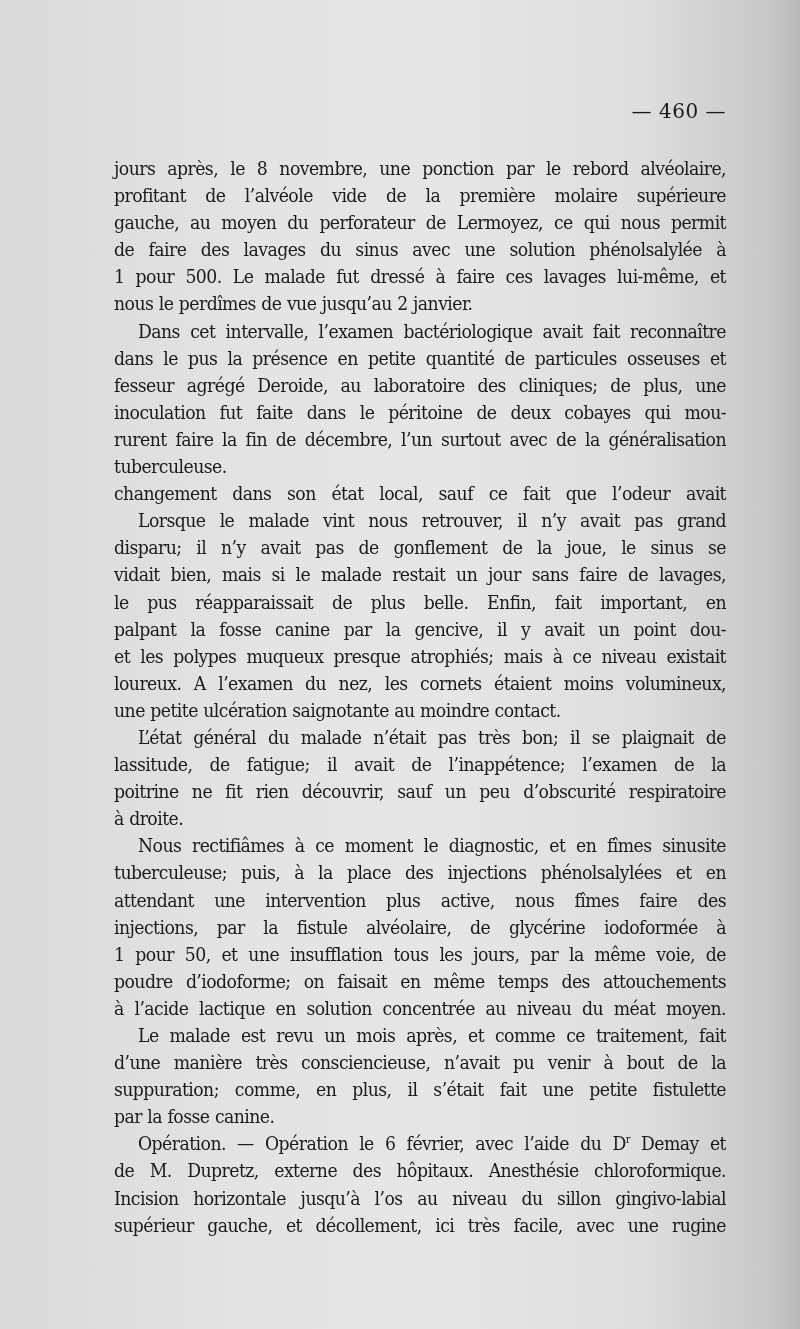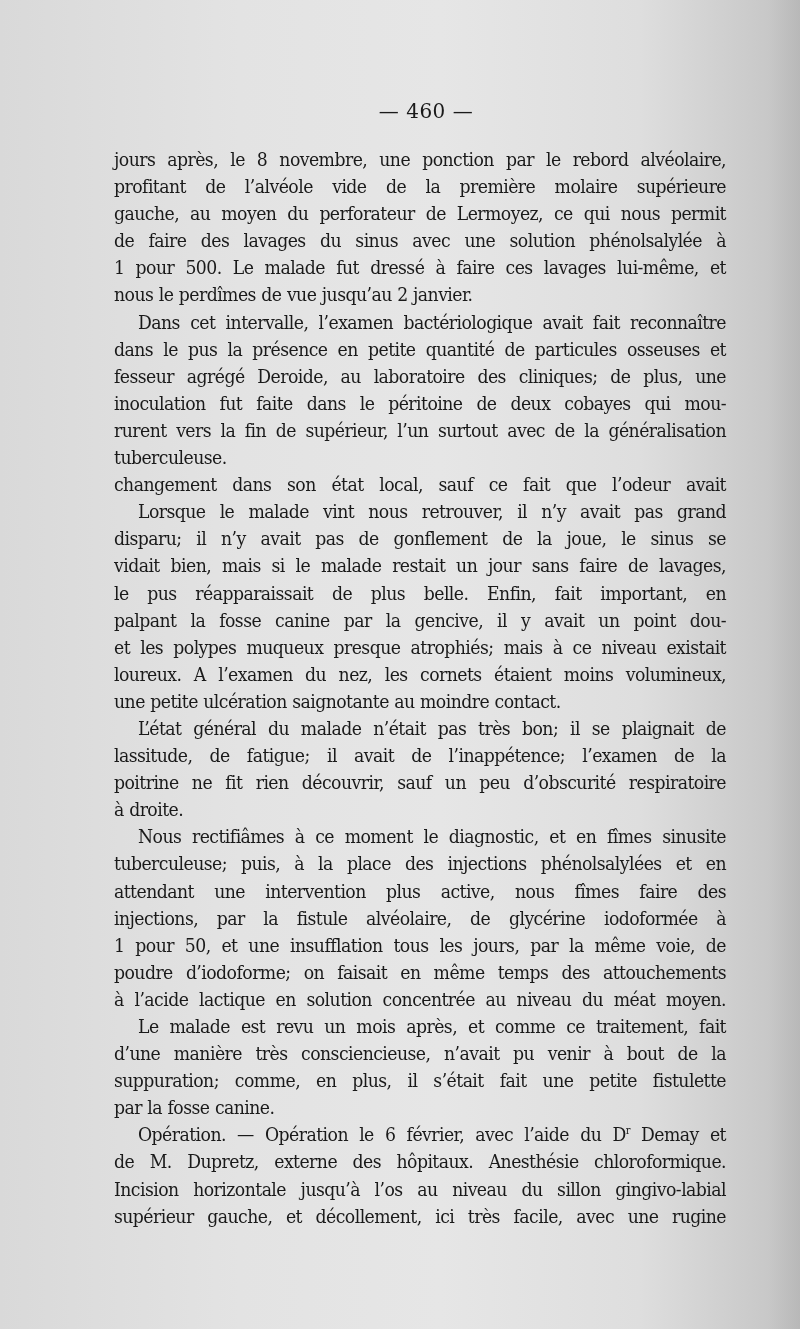--- a/index.html
+++ b/index.html
@@ -7,25 +7,25 @@
     width: 800px; height: 1329px; overflow: hidden;
     background: linear-gradient(90deg, #d9d9d9 0%, #e3e3e3 30%, #e6e6e6 55%, #dedede 80%, #c8c8c8 96%, #b8b8b8 100%);
     font-family: "DejaVu Serif", "Liberation Serif", serif;
     color: #1a1a1a;
     position: relative;
   }
   .page {
     position: absolute; left: 114px; top: 96px; width: 612px;
   }
   .page-number {
-    text-align: center; font-size: 20px; letter-spacing: 0.5px;
+    text-align: right; font-size: 20px; letter-spacing: 0.5px;
     height: 30px; line-height: 30px; margin-left: 12px;
   }
   .body-text {
-    margin-top: 20px;
+    margin-top: 29px;
     font-size: 19.2px; line-height: 27.1px;
     text-align: justify;
     font-stretch: condensed;
     letter-spacing: -0.55px;
     word-spacing: 0.5px;
   }
   .line { display: block; text-align: justify; text-align-last: justify; white-space: nowrap; height: 27.1px; overflow: visible; }
   .line.last { text-align-last: left; }
   .line.indent { padding-left: 24px; }
   .it { }
@@ -46,21 +46,21 @@
       <span class="line">de faire des lavages du sinus avec une solution phénolsalylée à</span>
       <span class="line">1 pour 500. Le malade fut dressé à faire ces lavages lui-même, et</span>
       <span class="line last">nous le perdîmes de vue jusqu’au 2 janvier.</span>
     </div>
 
     <div>
       <span class="line indent">Dans cet intervalle, l’examen bactériologique avait fait reconnaître</span>
       <span class="line">dans le pus la présence en petite quantité de particules osseuses et</span>
       <span class="line">fesseur agrégé Deroide, au laboratoire des cliniques; de plus, une</span>
       <span class="line">inoculation fut faite dans le péritoine de deux cobayes qui mou-</span>
-      <span class="line">rurent vers la fin de supérieur, l’un surtout avec de la généralisation</span>
+      <span class="line">rurent faire la fin de décembre, l’un surtout avec de la généralisation</span>
       <span class="line last">tuberculeuse.</span>
     </div>
 
     <div>
       <span class="line">changement dans son état local, sauf ce fait que l’odeur avait</span>
       <span class="line indent">Lorsque le malade vint nous retrouver, il n’y avait pas grand</span>
       <span class="line">disparu; il n’y avait pas de gonflement de la joue, le sinus se</span>
       <span class="line">vidait bien, mais si le malade restait un jour sans faire de lavages,</span>
       <span class="line"><span>le pus réapparaissait de plus belle. Enfin,</span> <span class="it">fait important,</span> <span>en</span></span>
       <span class="line">palpant la fosse canine par la gencive, il y avait un point dou-</span>

